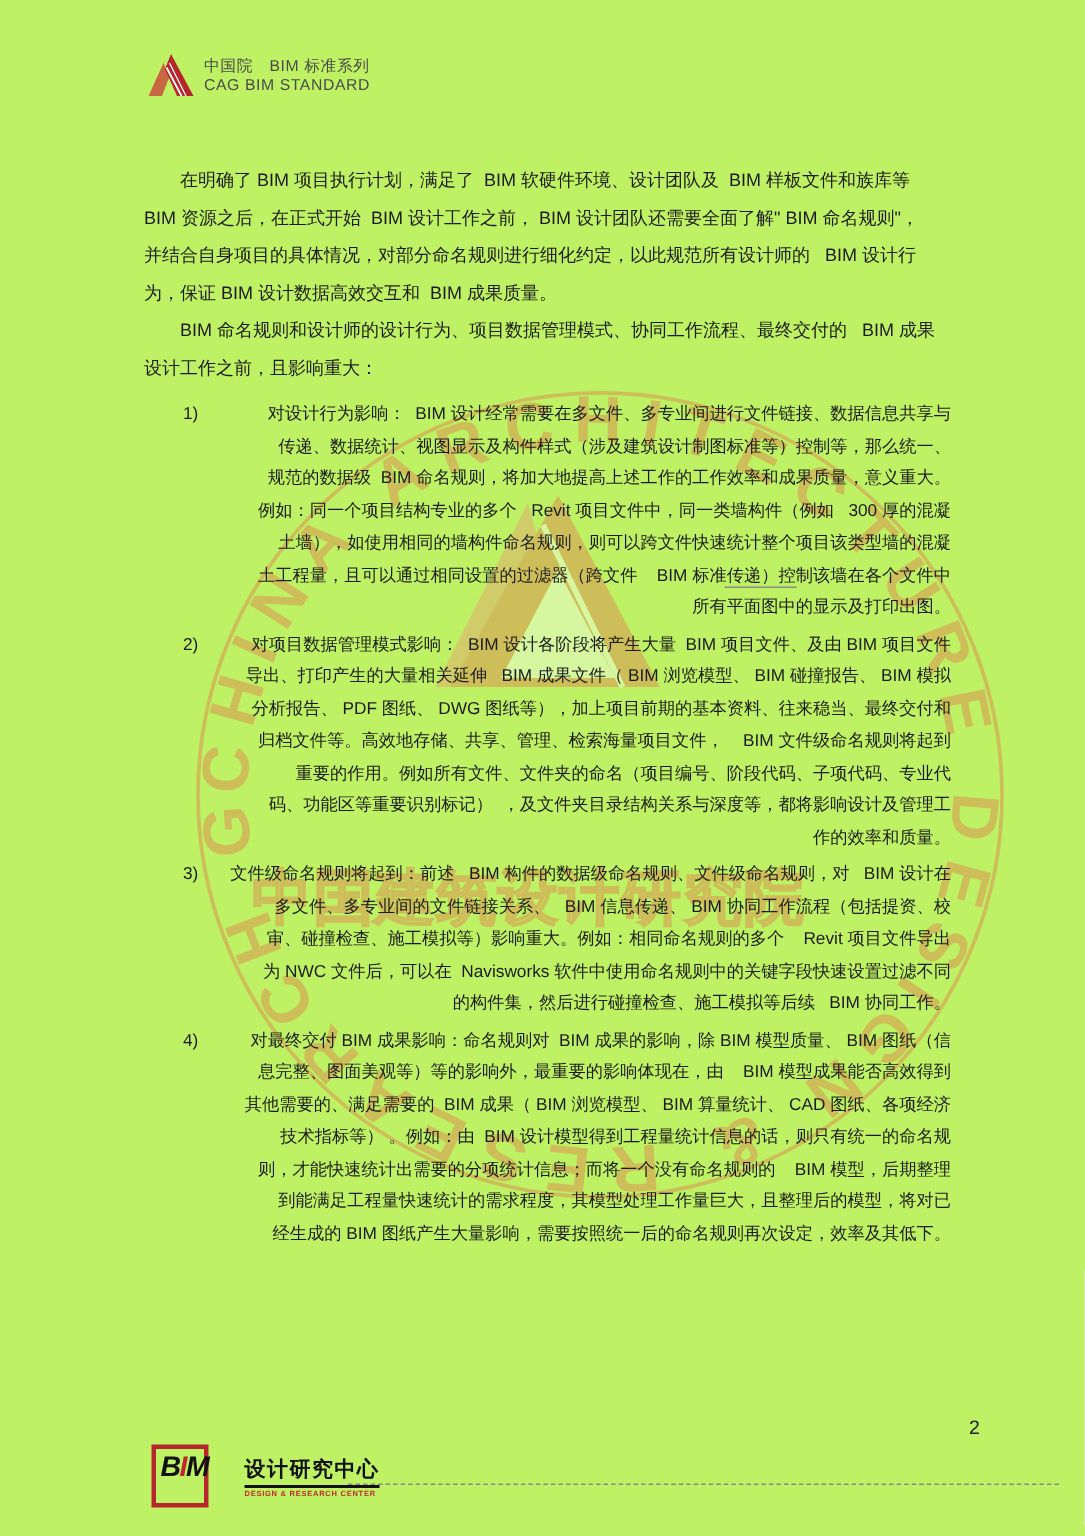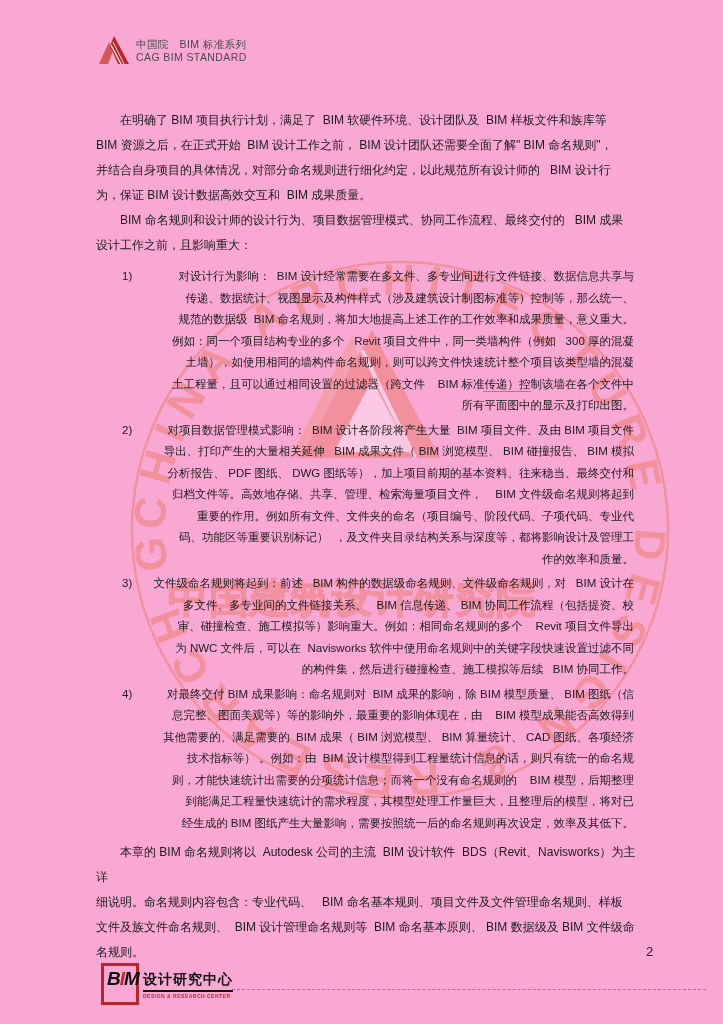--- a/index.html
+++ b/index.html
@@ -1,17 +1,17 @@
 <!DOCTYPE html>
 <html><head>
 <meta charset="utf-8">
 <style>
   html,body{margin:0;padding:0;background:#e9e9e9;}
   .page{
-    position:relative;width:723px;height:1024px;background:#f9a8d4;
+    position:relative;width:723px;height:1024px;background:#bef264;
     margin:0 auto;overflow:hidden;
     font-family:"Liberation Sans","DejaVu Sans",sans-serif;color:#1b1b1b;
   }
   
   .hdr{position:absolute;left:99px;top:36px;display:flex;align-items:flex-start;}
   .hdr-logo{width:30px;height:28px;margin-right:7px;}
   .hdr-text{font-size:10.5px;line-height:13px;color:#4a4a4a;letter-spacing:.4px;padding-top:2px;}
   
   .wm{position:absolute;left:0;top:0;width:723px;height:1024px;z-index:0;pointer-events:none;}
   
@@ -23,21 +23,21 @@
   .li-text{font-size:11.5px;line-height:21.5px;white-space:pre-wrap;text-align:right;}
   .closing{margin-top:6px;}
   .mark-line{position:absolute;left:483px;top:391px;width:48px;height:1px;background:#8a8a8a;z-index:1;}
   
   .ftr{position:absolute;left:0;top:958px;width:659px;height:60px;z-index:1;}
   .ftr-logo{position:absolute;left:101px;top:5px;display:flex;align-items:flex-end;}
   .ftr-square{width:32px;height:36px;border:3px solid #b5272d;position:relative;}
   .ftr-bim{position:absolute;left:3px;bottom:12px;font-size:19px;font-weight:bold;font-style:italic;
            color:#111;letter-spacing:-1px;white-space:nowrap;}
   .ftr-bim .red{color:#c0272d;}
-  .ftr-name{margin-left:4px;margin-bottom:6px;}
+  .ftr-name{margin-left:24px;margin-bottom:6px;}
   .ftr-name-cn{font-size:14px;font-weight:bold;color:#111;letter-spacing:1px;border-bottom:2px solid #111;padding-bottom:1px;}
   .ftr-name-en{font-size:5px;color:#c0272d;font-weight:bold;letter-spacing:.5px;margin-top:1px;}
   .ftr-dash{position:absolute;left:232px;top:31px;width:474px;border-top:1px dashed #8a8a8a;}
   .ftr-addr{position:absolute;left:238px;top:36px;font-size:9.5px;color:#3a3a3a;white-space:pre;}
   .page-num{position:absolute;left:646px;top:944px;font-size:13px;color:#222;z-index:1;}
 </style>
 </head>
 <body>
 
 <div class="page">
@@ -115,24 +115,20 @@
         <div class="li-text">对最终交付 BIM 成果影响：命名规则对  BIM 成果的影响，除 BIM 模型质量、 BIM 图纸（信
 息完整、图面美观等）等的影响外，最重要的影响体现在，由    BIM 模型成果能否高效得到
 其他需要的、满足需要的  BIM 成果（ BIM 浏览模型、 BIM 算量统计、 CAD 图纸、各项经济
 技术指标等） 。例如：由  BIM 设计模型得到工程量统计信息的话，则只有统一的命名规
 则，才能快速统计出需要的分项统计信息；而将一个没有命名规则的    BIM 模型，后期整理
 到能满足工程量快速统计的需求程度，其模型处理工作量巨大，且整理后的模型，将对已
 经生成的 BIM 图纸产生大量影响，需要按照统一后的命名规则再次设定，效率及其低下。</div>
       </li>
     </ol>
 
-    <p class="para closing">本章的 BIM 命名规则将以  Autodesk 公司的主流  BIM 设计软件  BDS（Revit、Navisworks）为主详
-细说明。命名规则内容包含：专业代码、   BIM 命名基本规则、项目文件及文件管理命名规则、样板
-文件及族文件命名规则、  BIM 设计管理命名规则等  BIM 命名基本原则、 BIM 数据级及 BIM 文件级命
-名规则。</p>
   </div>
 
   <div class="mark-line"></div>
 
   <div class="ftr">
     <div class="ftr-logo">
       <div class="ftr-square">
         <div class="ftr-bim"><span>B</span><span class="red">I</span><span>M</span></div>
       </div>
       <div class="ftr-name">

